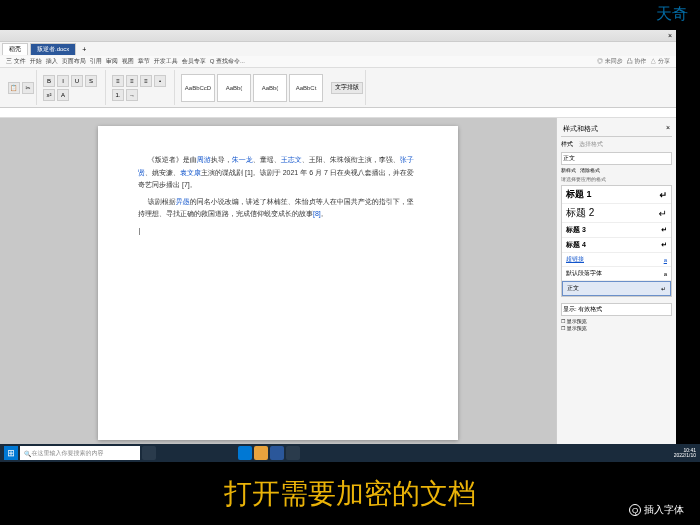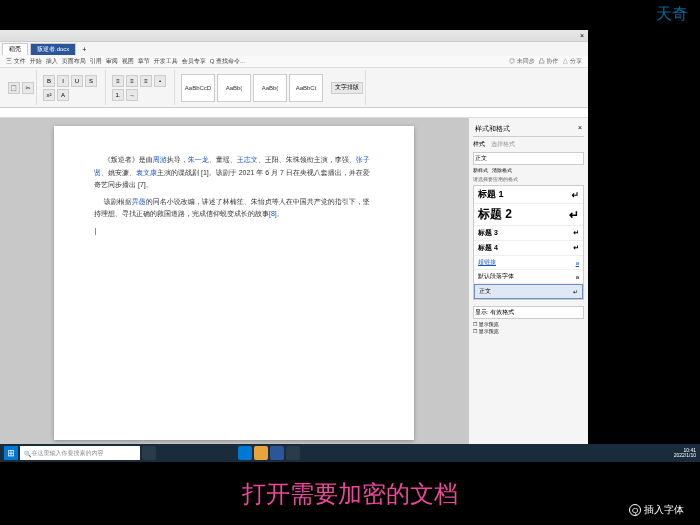--- a/index.html
+++ b/index.html
@@ -1,19 +1,19 @@
 <!DOCTYPE html>
 <html><head>
 <meta charset="utf-8">
 <style>
 *{margin:0;padding:0;box-sizing:border-box;font-family:"Microsoft YaHei",Arial,sans-serif}
 body{width:700px;height:525px;background:#f0f0f0;position:relative;overflow:hidden}
 .letterbox{width:100%;height:100%;background:#000}
 .letterbox-top{height:30px;background:#000;color:#0369a1;text-align:right;padding:4px 12px;font-size:16px}
-.screen{position:absolute;top:30px;left:0;width:588px;height:432px;background:#c4b5fd;font-size:7px}
+.screen{position:absolute;top:30px;left:0;width:676px;height:432px;background:#c4b5fd;font-size:7px}
 .titlebar{height:12px;background:linear-gradient(#e8e8e8,#ddd);display:flex;align-items:center;padding:0 4px;border-bottom:1px solid #ccc}
 .tabs{height:14px;background:#f5f5f5;display:flex;align-items:center;padding:0 2px;gap:2px}
 .tab{padding:1px 6px;border:1px solid #ccc;border-bottom:none;font-size:6px;background:#fff}
 .tab.active{background:#2b579a;color:#fff}
 .menubar{height:12px;background:#f9f9f9;border-bottom:1px solid #ddd;display:flex;align-items:center;gap:4px;padding:0 6px;font-size:6px;color:#444}
 .menubar .right{margin-left:auto;display:flex;gap:4px;color:#666}
 .ribbon{height:40px;background:#f5f5f5;border-bottom:1px solid #ccc;display:flex;align-items:center;padding:2px 6px;gap:4px}
 .rgroup{display:flex;flex-direction:column;align-items:center;gap:1px;padding:0 2px;border-right:1px solid #ddd;height:100%;justify-content:center}
 .rbtns{display:flex;gap:2px;flex-wrap:wrap;max-width:60px}
 .rbtn{width:12px;height:12px;background:#e8e8e8;border:1px solid #ccc;font-size:6px;display:flex;align-items:center;justify-content:center}
@@ -26,36 +26,36 @@
 .page p{text-indent:1.4em;margin-bottom:4px}
 .page .link{color:#1155cc}
 .sidepanel{width:120px;background:#f5f5f5;border-left:1px solid #ccc;padding:4px;font-size:6px}
 .sp-title{font-size:7px;padding:2px;border-bottom:1px solid #ccc;display:flex;justify-content:space-between}
 .sp-tabs{display:flex;gap:6px;margin:3px 0}
 .sp-select{width:100%;border:1px solid #ccc;padding:1px;background:#fff;font-size:6px;margin-bottom:2px}
 .sp-sub{color:#666;margin:3px 0;font-size:5px}
 .style-list{background:#fff;border:1px solid #ccc}
 .style-row{padding:2px 4px;border-bottom:1px solid #eee;display:flex;justify-content:space-between;align-items:center}
 .style-row.h1{font-weight:bold;font-size:9px}
-.style-row.h2{font-weight:bold;font-size:12px}
+.style-row.h2{font-weight:normal;font-size:10px}
 .style-row.h3{font-weight:bold;font-size:7px}
 .style-row.h4{font-weight:bold;font-size:7px}
 .style-row.link{color:#1155cc;text-decoration:underline}
 .style-row.sel{background:#e0e8f5;border:1px solid #6a8fc9}
 .sp-opts{margin-top:6px;font-size:5px}
 .sp-opts label{display:block;margin:1px 0}
 .statusbar{height:12px;background:#f0f0f0;border-top:1px solid #ccc;font-size:5px;display:flex;align-items:center;padding:0 6px;gap:6px;color:#555}
 .taskbar{position:absolute;bottom:63px;left:0;width:100%;height:18px;background:#1a2b3c;display:flex;align-items:center;padding:0 4px;gap:2px}
 .taskbar .start{width:14px;height:14px;background:#0078d4;color:#fff;font-size:9px;display:flex;align-items:center;justify-content:center}
 .taskbar .search{width:120px;height:14px;background:#fff;font-size:6px;padding:0 4px;display:flex;align-items:center;color:#888}
 .taskbar .tbicon{width:14px;height:14px;background:#2a3b4c;border-radius:2px}
 .taskbar .center-icons{display:flex;gap:2px;margin-left:80px}
 .taskbar .clock{margin-left:auto;color:#fff;font-size:5px;text-align:right;line-height:1.1}
 .subtitle-bar{position:absolute;bottom:0;left:0;width:100%;height:63px;background:#000;display:flex;align-items:center;justify-content:center}
-.subtitle{color:#ec4899;font-size:24px;font-weight:500;text-shadow:0 0 4px #000}
+.subtitle{color:#eab308;font-size:28px;font-weight:500;text-shadow:0 0 4px #000}
 .watermark{position:absolute;right:16px;bottom:8px;color:#fff;font-size:10px;display:flex;align-items:center;gap:3px}
 .watermark .wm-icon{width:12px;height:12px;border:1.5px solid #fff;border-radius:50%;display:flex;align-items:center;justify-content:center;font-size:8px}
 .caret{margin-left:-1.3em}
 </style>
 </head>
 <body>
 
 <div class="letterbox">
   <div class="letterbox-top"><span>天奇</span></div>
 

